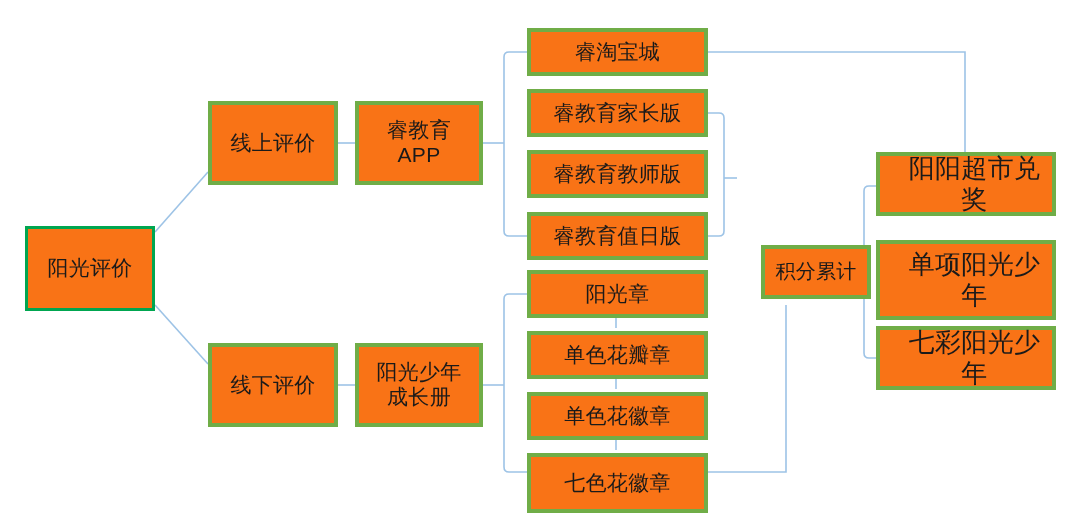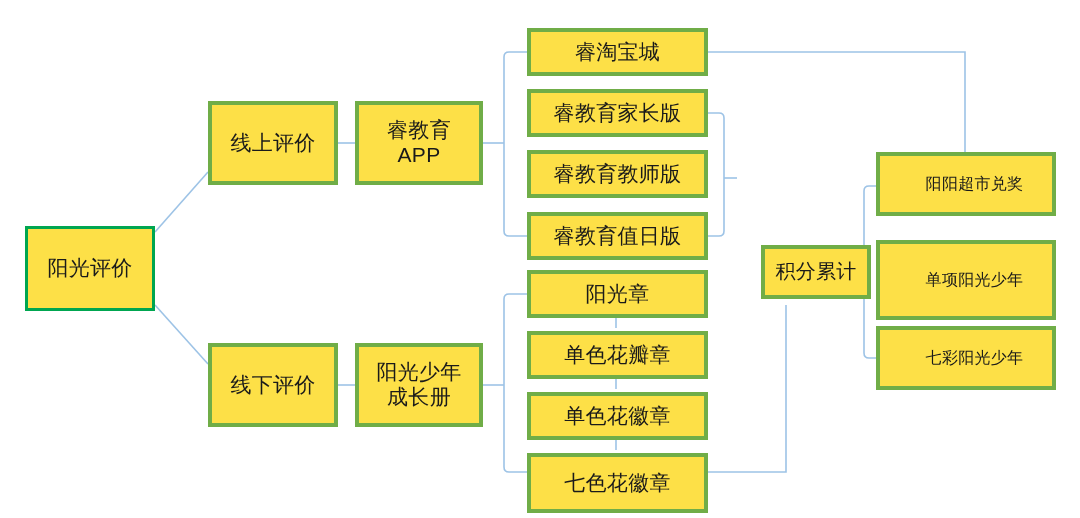--- a/index.html
+++ b/index.html
@@ -21,21 +21,21 @@
     position: absolute;
     left: 0;
     top: 0;
     width: 1080px;
     height: 518px;
     pointer-events: none;
   }
   .node {
     position: absolute;
     box-sizing: border-box;
-    background: #fde047;
+    background: #f97316;
     display: flex;
     align-items: center;
     justify-content: center;
     text-align: center;
     color: #1a1a1a;
     z-index: 2;
   }
   .node .label {
     display: block;
     line-height: 1.18;
@@ -53,21 +53,21 @@
   .node.leaf {
     border: 4px solid #70ad47;
     font-size: 21px;
   }
   .node.hub {
     border: 4px solid #70ad47;
     font-size: 20px;
   }
   .node.reward {
     border: 4px solid #70ad47;
-    font-size: 16px;
+    font-size: 26px;
     padding-left: 17px;
   }
   .node.two-line {
     font-size: 21px;
   }
 </style>
 </head>
 <body>
 
 <div id="canvas">

